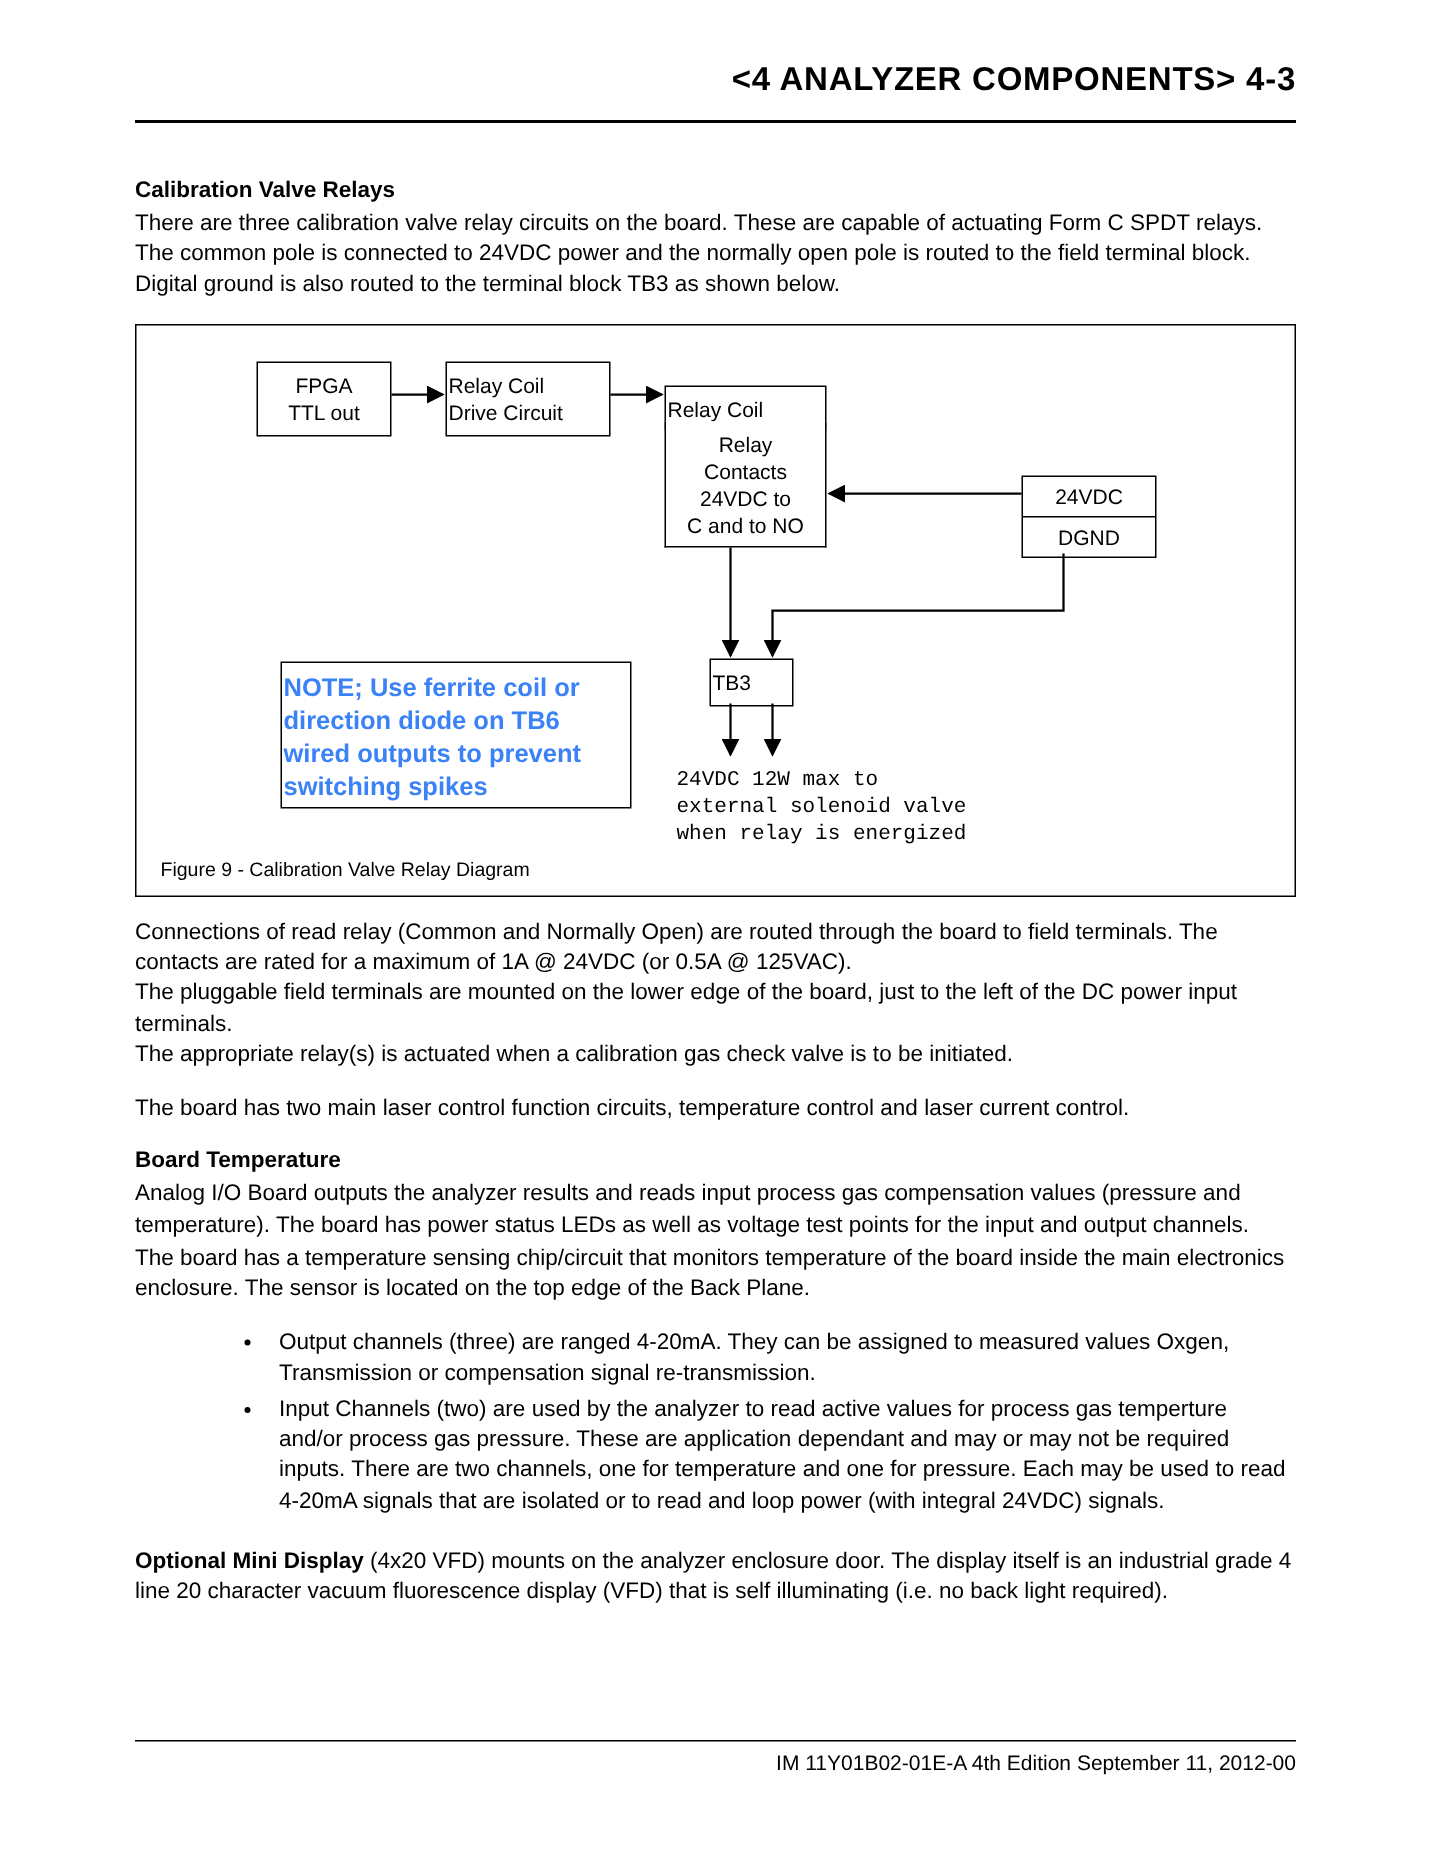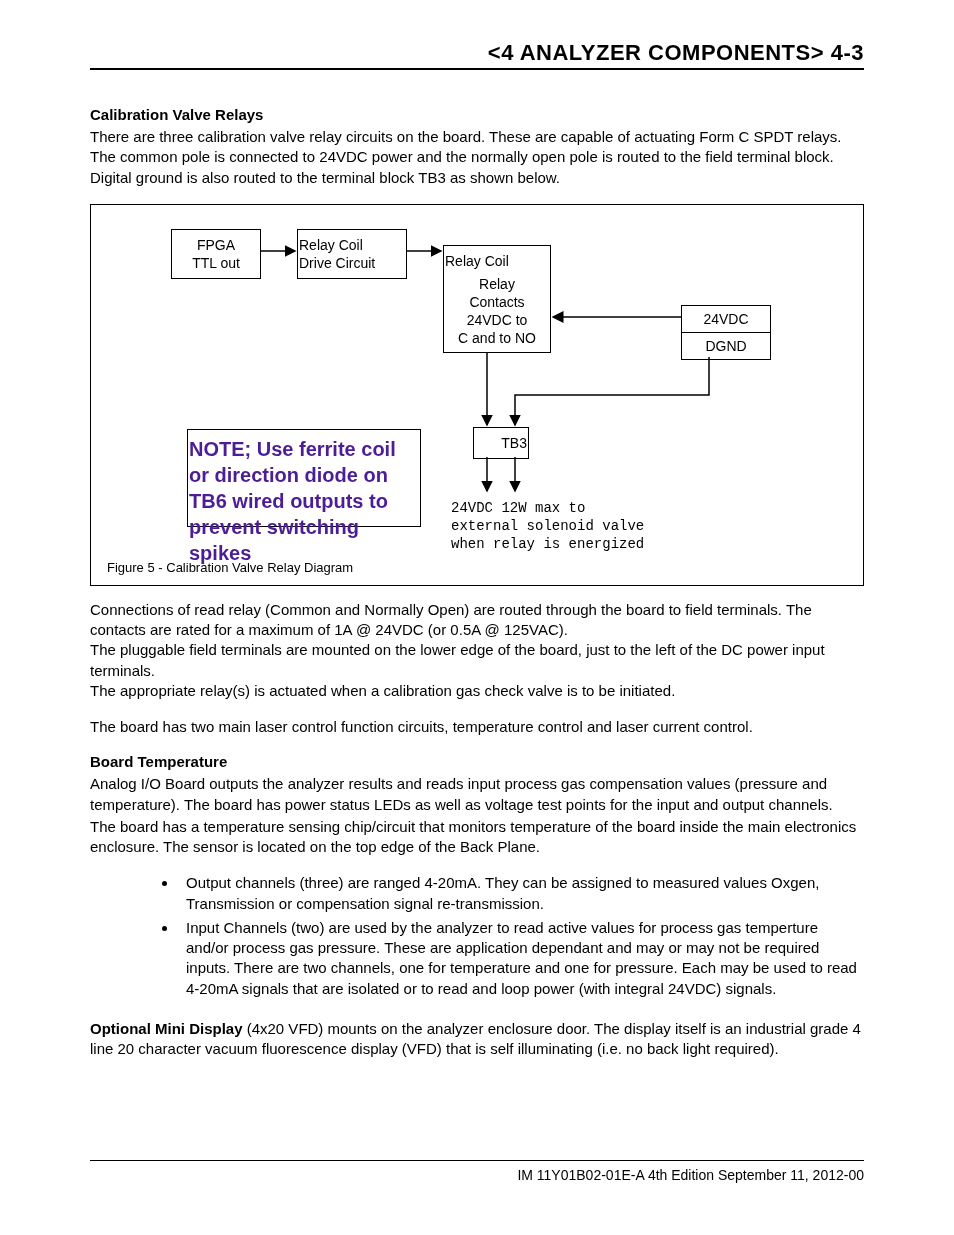--- a/index.html
+++ b/index.html
@@ -15,21 +15,21 @@
   }
   .page {
     padding: 40px 90px 0 90px;
     box-sizing: border-box;
   }
   .header-line {
     border-bottom: 2px solid #000;
     text-align: right;
     font-weight: bold;
     font-size: 22px;
-    padding-bottom: 2px;
+    padding-bottom: 14px;
     margin-bottom: 36px;
     letter-spacing: 0.5px;
   }
   .section-heading {
     font-weight: bold;
     font-size: 15px;
     margin-bottom: 4px;
   }
   .body-text {
     font-size: 15px;
@@ -59,23 +59,23 @@
   .dbox {
     position: absolute;
     border: 1px solid #000;
     background: #fff;
     padding: 6px 1px;
     text-align: left;
     line-height: 1.3;
     box-sizing: border-box;
   }
   .note-box {
-    color: #4c1d95;
+    color: #3b82f6;
     font-weight: bold;
-    font-size: 20px;
+    font-size: 17px;
     line-height: 1.3;
   }
   .figcap {
     position: absolute;
     font-size: 13px;
   }
   .dtext {
     position: absolute;
     line-height: 1.3;
   }
@@ -120,27 +120,27 @@
     <div class="dbox" style="left:80px; top:24px; width:90px; text-align:center;">FPGA<br>TTL out</div>
     <div class="dbox" style="left:206px; top:24px; width:110px;">Relay Coil<br>Drive Circuit</div>
     <div class="dbox" style="left:352px; top:40px; width:108px; padding-bottom:4px;">Relay Coil</div>
     <div class="dbox" style="left:352px; top:64px; width:108px; height:84px; border-top:none;text-align:center;">Relay<br>Contacts<br>24VDC to<br>C and to NO</div>
 
     <div class="dbox right-stack" style="left:590px; top:100px; width:90px; padding:0;">
       <div>24VDC</div>
       <div>DGND</div>
     </div>
 
-    <div class="dbox" style="left:382px; top:222px; width:56px; text-align:right;">TB3</div>
+    <div class="dbox" style="left:382px; top:222px; width:56px; text-align:left;">TB3</div>
 
     <div class="dbox note-box" style="left:96px; top:224px; width:234px; height:98px;">NOTE; Use ferrite coil or direction diode on TB6 wired outputs to prevent switching spikes</div>
 
     <div class="dtext" style="left:360px; top:294px; width:200px;font-family:Liberation Mono, monospace;">24VDC 12W max to<br>external solenoid valve<br>when relay is energized</div>
 
-    <div class="figcap" style="left:16px; bottom:10px;">Figure 5 - Calibration Valve Relay Diagram</div>
+    <div class="figcap" style="left:16px; bottom:10px;">Figure 9 - Calibration Valve Relay Diagram</div>
 
     <svg class="arrows" viewBox="0 0 772 380" preserveAspectRatio="none">
       <defs>
         <marker id="ah" markerWidth="8" markerHeight="8" refX="7" refY="4" orient="auto">
           <path d="M0,0 L8,4 L0,8 Z" fill="#000"></path>
         </marker>
       </defs>
 
       <line x1="170" y1="46" x2="204" y2="46" stroke="#000" stroke-width="1.5" marker-end="url(#ah)"></line>
 

